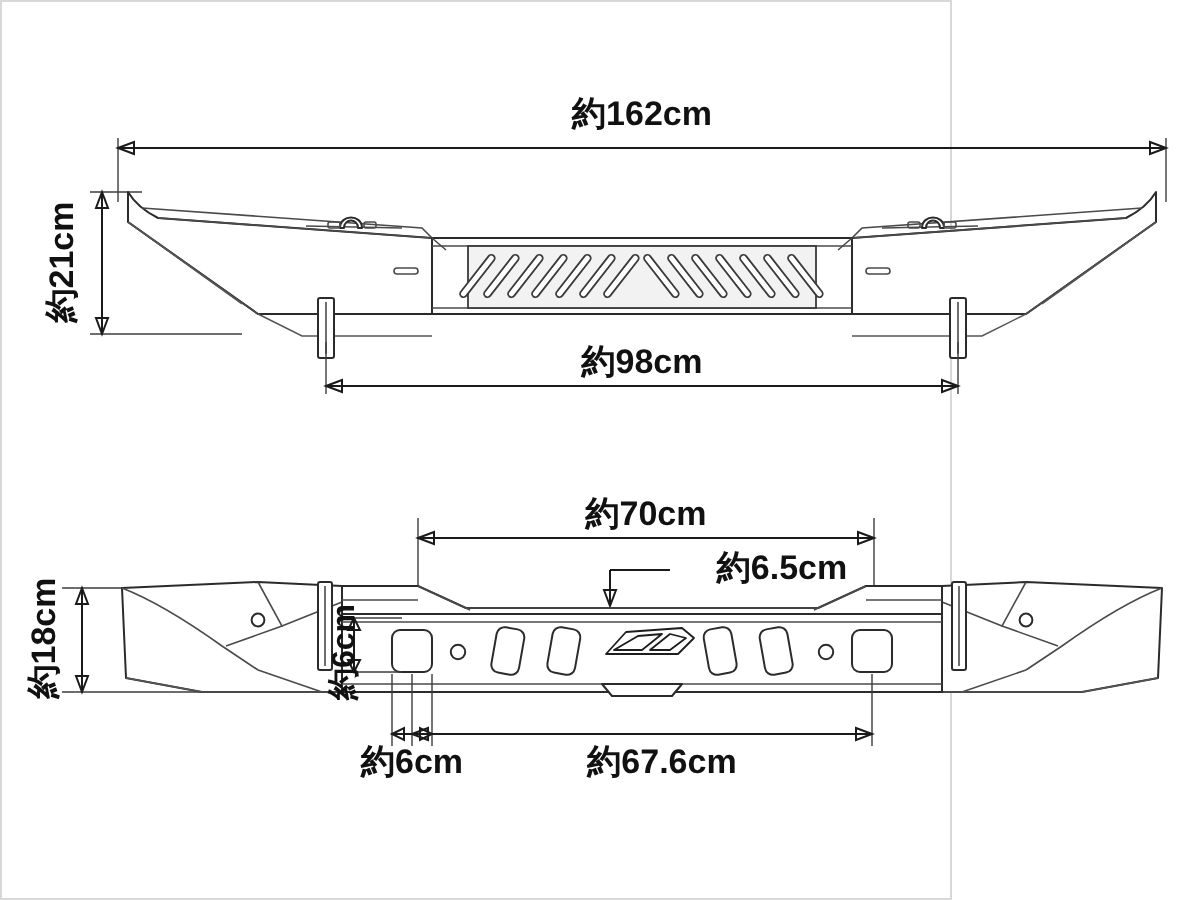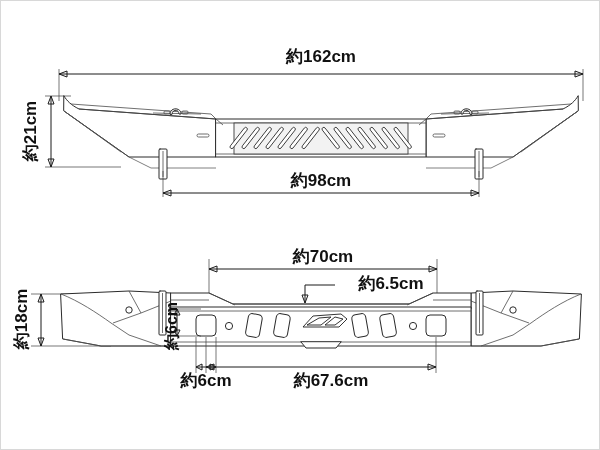--- a/index.html
+++ b/index.html
@@ -4,21 +4,21 @@
 <style>
   html,body{margin:0;padding:0;}
   body{
     width:600px;height:450px;
     background:#ffffff;
     font-family:"Liberation Sans","DejaVu Sans",sans-serif;
     overflow:hidden;
   }
   #sheet{
     position:relative;
-    width:600px;height:450px;
+    width:476px;height:450px;
     background:#ffffff;
     box-sizing:border-box;
     border:1px solid #d8d8d8;
   }
   #sheet svg{display:block;position:absolute;top:0;left:0;}
   .dimtext{
     font-family:"Liberation Sans","DejaVu Sans",sans-serif;
     font-weight:bold;
     font-size:17px;
     fill:#111111;

